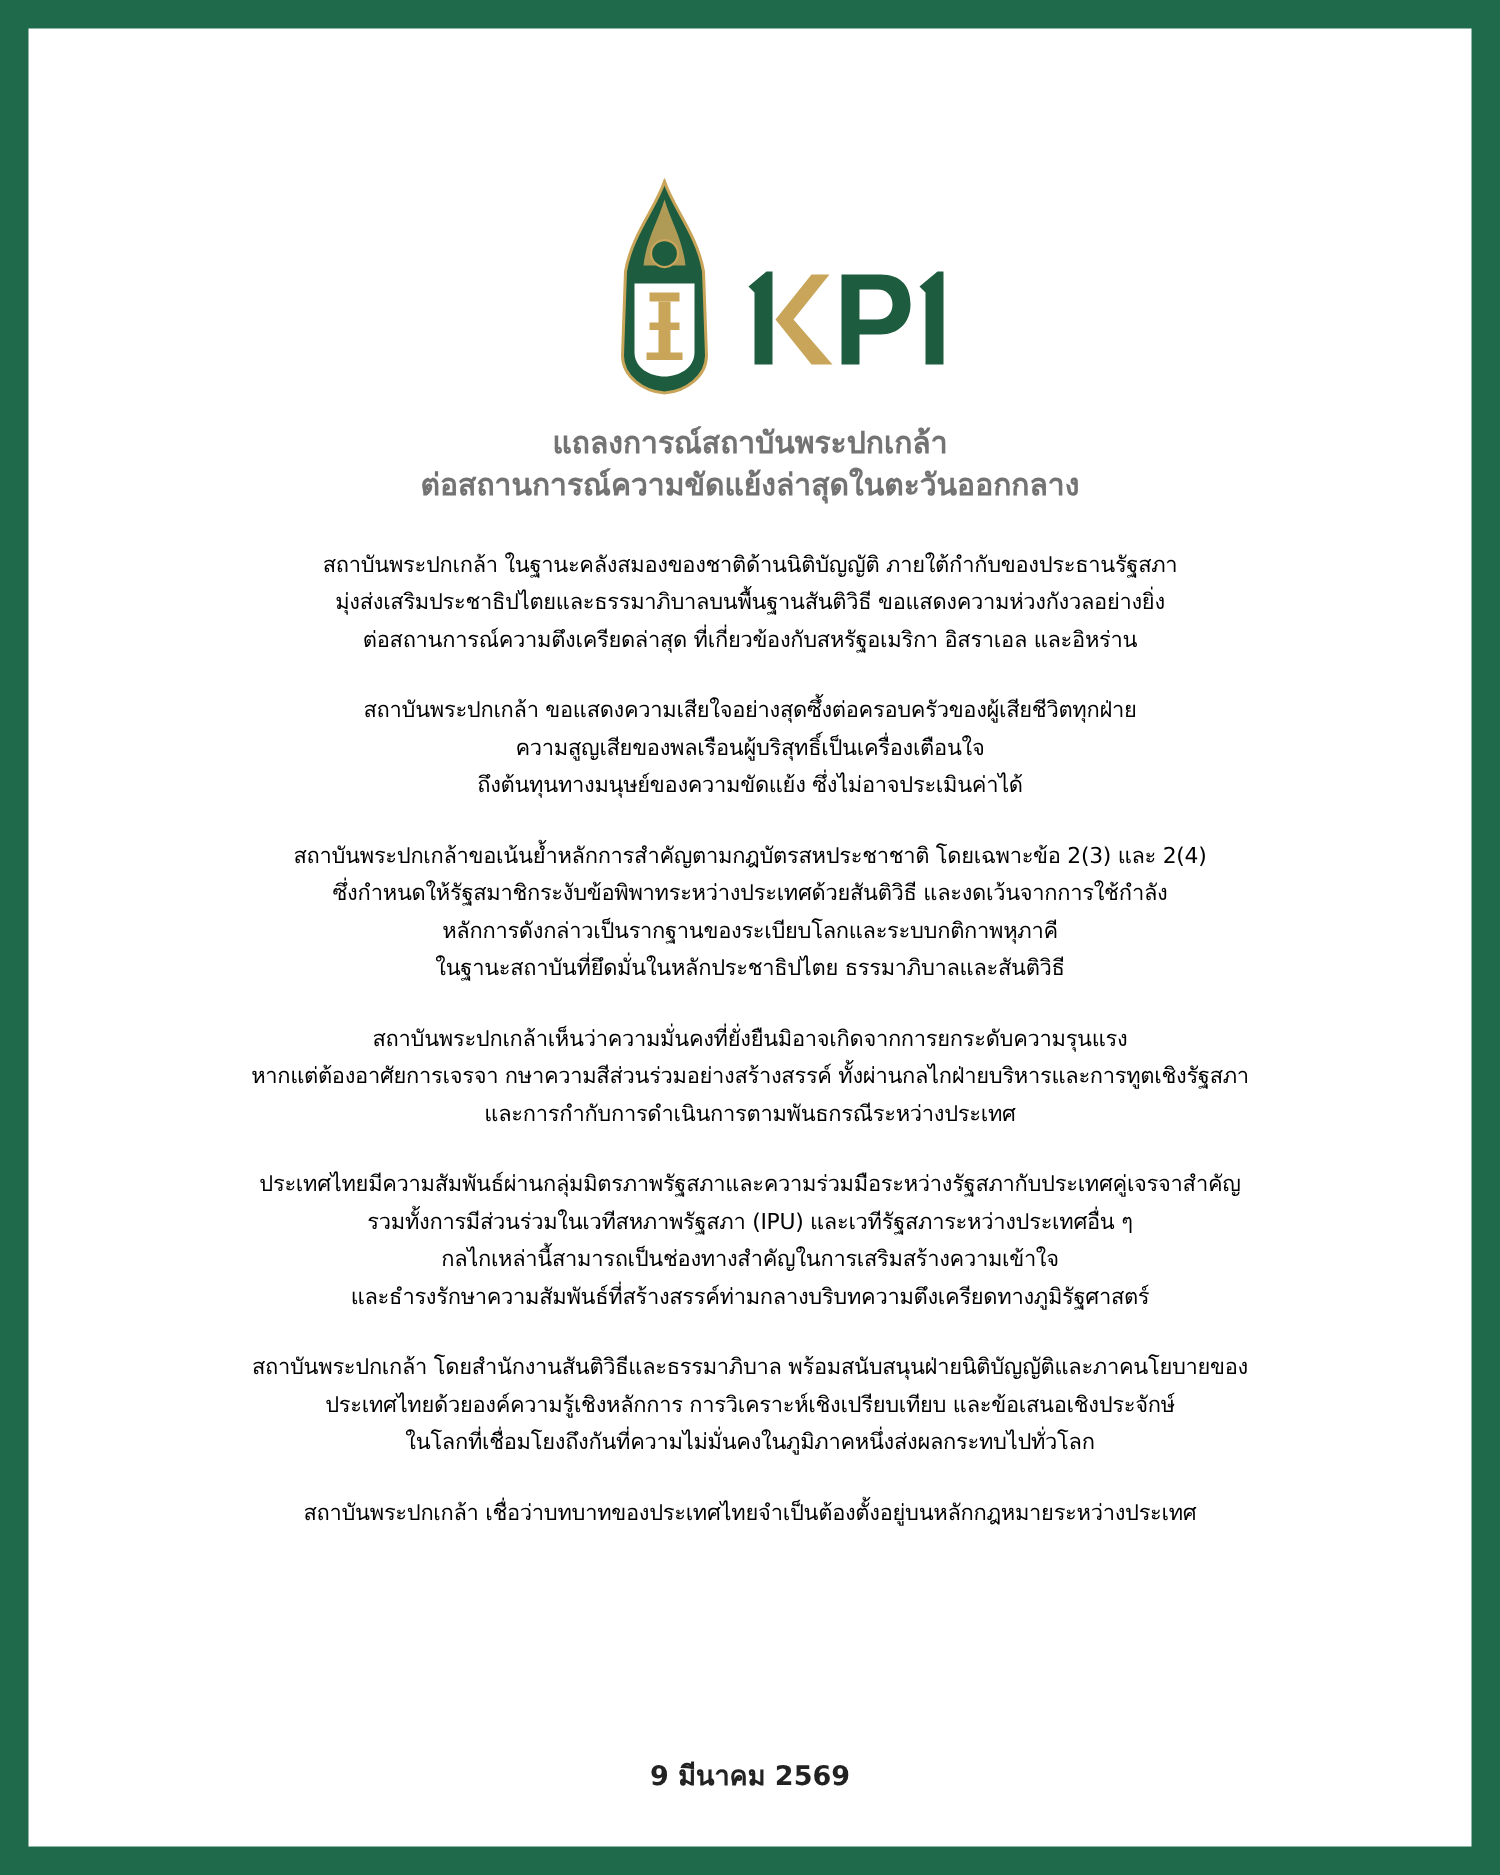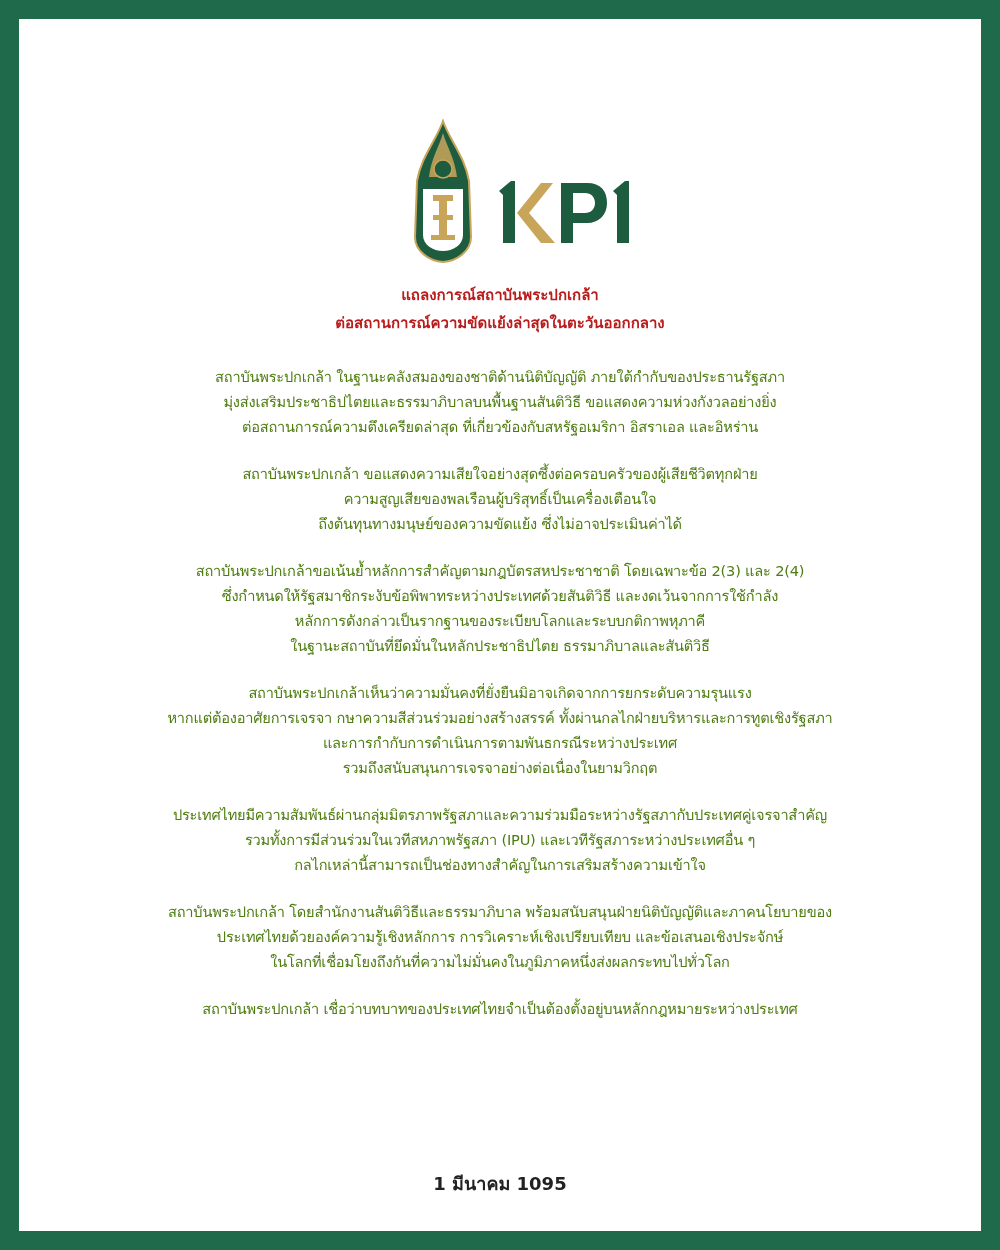--- a/index.html
+++ b/index.html
@@ -20,30 +20,30 @@
     left: 390px; top: 100px;
     width: 240px; height: 145px;
   }
   .emblem { position: absolute; left: 0; top: 0; width: 68px; height: 145px; }
   .kpi-wordmark { position: absolute; left: 88px; top: 58px; width: 140px; height: 70px; }
   .title-block {
     position: absolute; left: 0; top: 262px; width: 100%;
     text-align: center;
   }
   .title-line {
-    font-weight: bold; font-size: 15px; color: #b91c1c;
+    font-weight: bold; font-size: 20px; color: #737373;
     line-height: 28px; display: block;
   }
   .body-block {
     position: absolute; left: 0; top: 345px; width: 100%;
     text-align: center;
   }
   .para { margin: 0 0 22px 0; }
   .para-line {
-    display: block; font-size: 14.6px; color: #4d7c0f;
+    display: block; font-size: 14.6px; color: #000000;
     line-height: 25px; letter-spacing: -0.2px;
   }
   .date {
     position: absolute; left: 0; top: 1150px; width: 100%;
     text-align: center; font-weight: bold; font-size: 18px; color: #222;
   }
 </style>
 </head>
 <body>
 
@@ -87,31 +87,31 @@
     <div class="para">
       <span class="para-line">สถาบันพระปกเกล้าขอเน้นย้ำหลักการสำคัญตามกฎบัตรสหประชาชาติ โดยเฉพาะข้อ 2(3) และ 2(4)</span>
       <span class="para-line">ซึ่งกำหนดให้รัฐสมาชิกระงับข้อพิพาทระหว่างประเทศด้วยสันติวิธี และงดเว้นจากการใช้กำลัง</span>
       <span class="para-line">หลักการดังกล่าวเป็นรากฐานของระเบียบโลกและระบบกติกาพหุภาคี</span>
       <span class="para-line">ในฐานะสถาบันที่ยึดมั่นในหลักประชาธิปไตย ธรรมาภิบาลและสันติวิธี</span>
     </div>
     <div class="para">
       <span class="para-line">สถาบันพระปกเกล้าเห็นว่าความมั่นคงที่ยั่งยืนมิอาจเกิดจากการยกระดับความรุนแรง</span>
       <span class="para-line">หากแต่ต้องอาศัยการเจรจา กษาความสีส่วนร่วมอย่างสร้างสรรค์ ทั้งผ่านกลไกฝ่ายบริหารและการทูตเชิงรัฐสภา</span>
       <span class="para-line">และการกำกับการดำเนินการตามพันธกรณีระหว่างประเทศ</span>
-      <span class="para-line">รวมถึงสนับสนุนการเจรจาอย่างต่อเนื่องในยามวิกฤต</span>
     </div>
     <div class="para">
       <span class="para-line">ประเทศไทยมีความสัมพันธ์ผ่านกลุ่มมิตรภาพรัฐสภาและความร่วมมือระหว่างรัฐสภากับประเทศคู่เจรจาสำคัญ</span>
       <span class="para-line">รวมทั้งการมีส่วนร่วมในเวทีสหภาพรัฐสภา (IPU) และเวทีรัฐสภาระหว่างประเทศอื่น ๆ</span>
       <span class="para-line">กลไกเหล่านี้สามารถเป็นช่องทางสำคัญในการเสริมสร้างความเข้าใจ</span>
+      <span class="para-line">และธำรงรักษาความสัมพันธ์ที่สร้างสรรค์ท่ามกลางบริบทความตึงเครียดทางภูมิรัฐศาสตร์</span>
     </div>
     <div class="para">
       <span class="para-line">สถาบันพระปกเกล้า โดยสำนักงานสันติวิธีและธรรมาภิบาล พร้อมสนับสนุนฝ่ายนิติบัญญัติและภาคนโยบายของ</span>
       <span class="para-line">ประเทศไทยด้วยองค์ความรู้เชิงหลักการ การวิเคราะห์เชิงเปรียบเทียบ และข้อเสนอเชิงประจักษ์</span>
       <span class="para-line">ในโลกที่เชื่อมโยงถึงกันที่ความไม่มั่นคงในภูมิภาคหนึ่งส่งผลกระทบไปทั่วโลก</span>
     </div>
     <div class="para">
       <span class="para-line">สถาบันพระปกเกล้า เชื่อว่าบทบาทของประเทศไทยจำเป็นต้องตั้งอยู่บนหลักกฎหมายระหว่างประเทศ</span>
     </div>
   </div>
 
-  <div class="date">1 มีนาคม 1095</div>
+  <div class="date">9 มีนาคม 2569</div>
 </div>
 
 </body></html>

